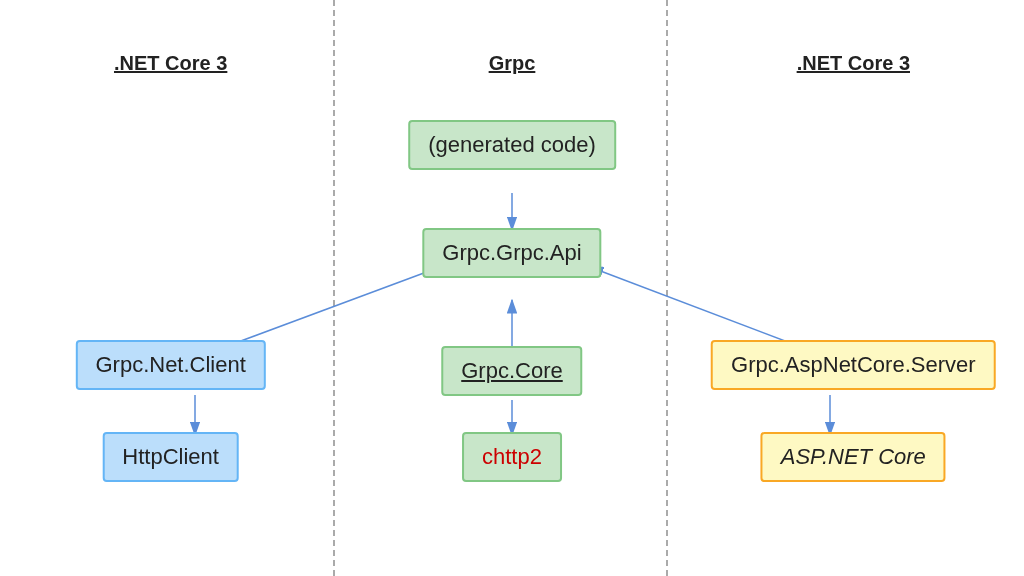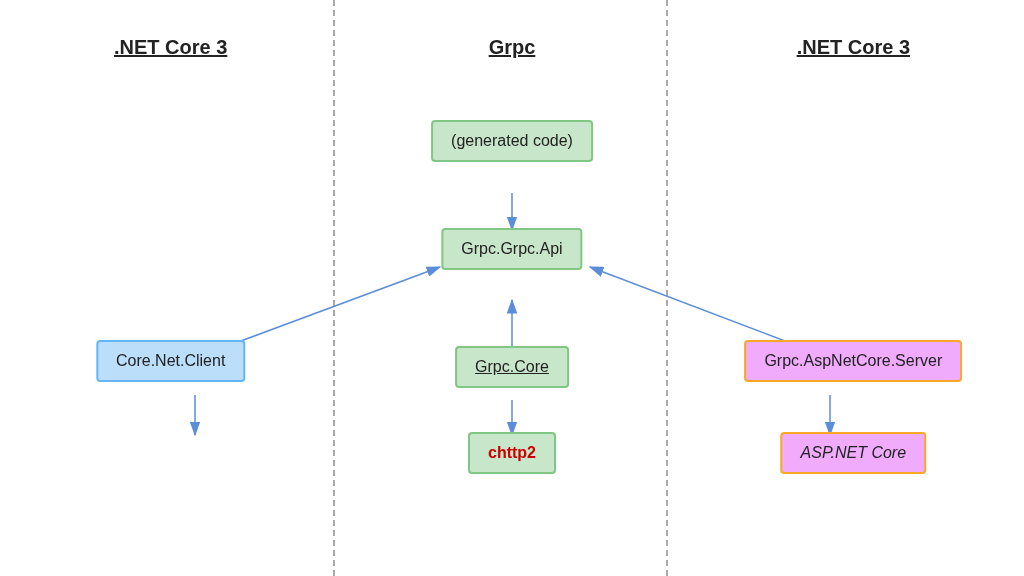--- a/index.html
+++ b/index.html
@@ -21,21 +21,21 @@
       flex-direction: row;
     }
 
     
     .col {
       flex: 1;
       display: flex;
       flex-direction: column;
       align-items: center;
       position: relative;
-      padding-top: 20px;
+      padding-top: 36px;
     }
 
     .col-left { flex: 1; }
     .col-center { flex: 1; }
     .col-right { flex: 1; }
 
     
     .col-header {
       font-size: 20px;
       font-weight: bold;
@@ -64,49 +64,49 @@
       width: 2px;
       border-left: 2px dashed #aaa;
       z-index: 0;
     }
 
     
     .box {
       border: 2px solid;
       border-radius: 4px;
       padding: 10px 18px;
-      font-size: 16px;
+      font-size: 22px;
       text-align: center;
       position: absolute;
       white-space: nowrap;
       background: #fff;
       z-index: 2;
     }
 
     .box-green {
       background: #c8e6c9;
       border-color: #81c784;
       color: #222;
     }
 
     .box-blue {
       background: #bbdefb;
       border-color: #64b5f6;
       color: #222;
     }
 
     .box-yellow {
-      background: #f0abfc;
+      background: #fef9c3;
       border-color: #f9a825;
       color: #222;
     }
 
     .box-red-text {
       color: #cc0000;
-      font-weight: bold;
+      font-weight: normal;
     }
 
     
     .arrows-svg {
       position: absolute;
       top: 0;
       left: 0;
       width: 100%;
       height: 100%;
       z-index: 1;
@@ -140,23 +140,26 @@
 
     <line x1="830" y1="358" x2="590" y2="267" stroke="#5b8dd9" stroke-width="1.5" marker-end="url(#arrowhead)"></line>
 
     <line x1="830" y1="395" x2="830" y2="435" stroke="#5b8dd9" stroke-width="1.5" marker-end="url(#arrowhead)"></line>
   </svg>
 
   <div class="col col-left">
     <div class="col-header">.NET Core 3</div>
 
     <div class="box box-blue" style="top: 340px; left: 50%; transform: translateX(-50%);">
-      <span>Core.Net.Client</span>
+      <span>Grpc.Net.Client</span>
     </div>
 
+    <div class="box box-blue" style="top: 432px; left: 50%; transform: translateX(-50%);">
+      <span>HttpClient</span>
+    </div>
   </div>
 
   <div class="col col-center">
     <div class="col-header">Grpc</div>
 
     <div class="box box-green" style="top: 120px; left: 50%; transform: translateX(-50%);">
       <span>(generated code)</span>
     </div>
 
     <div class="box box-green" style="top: 228px; left: 50%; transform: translateX(-50%);">

